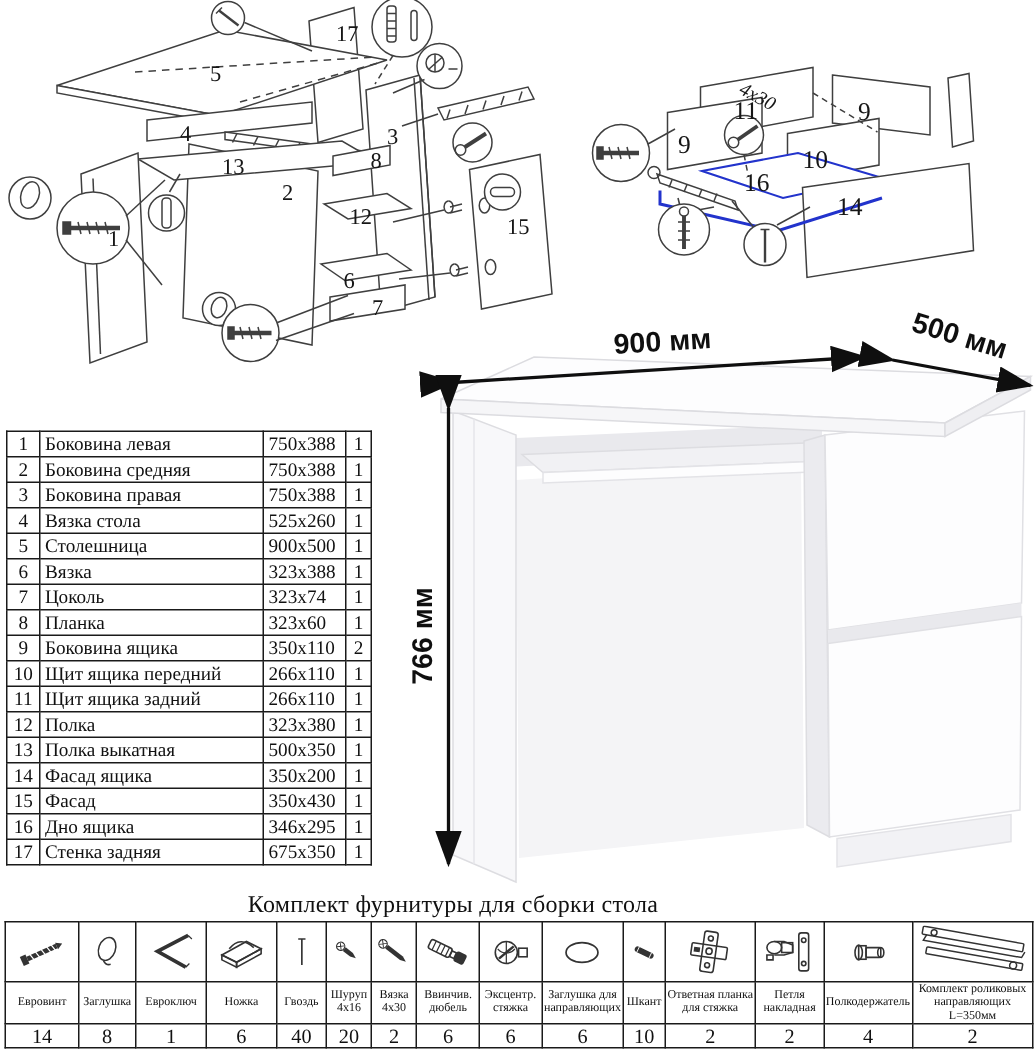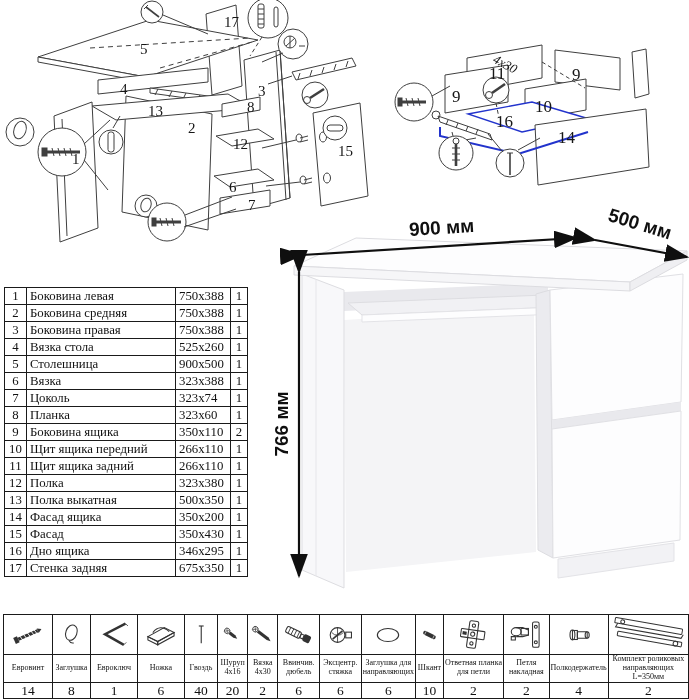--- a/index.html
+++ b/index.html
@@ -329,20 +329,21 @@
         </tr>
         <tr>
           <td class="c0">17</td>
           <td class="c1">Стенка задняя</td>
           <td class="c2">675x350</td>
           <td class="c3">1</td>
         </tr>
       </tbody>
   </table>
 
+  <div id="hw-title">Комплект фурнитуры для сборки стола</div>
   <table id="hardware-table">
     <tbody>
       <tr>
           <td class="hw-icon" style="width: 50px;">
             <svg viewBox="0 0 44 44">
               <g stroke="#333" fill="none" stroke-width="1.3" transform="rotate(-24 22 22)">
                 <rect x="4" y="18" width="5" height="8" fill="#333" stroke="none"></rect>
                 <line x1="9" y1="22" x2="35" y2="22" stroke-width="4"></line>
                 <path d="M12 18 l2 8 M17 18 l2 8 M22 18 l2 8 M27 18 l2 8 M31 18 l2 8" stroke="#fff" stroke-width="1"></path>
                 <path d="M35 19 l5 3 -5 3 z" fill="#333" stroke="none"></path>
@@ -488,21 +489,21 @@
           <td class="hw-name">Заглушка</td>
           <td class="hw-name">Евроключ</td>
           <td class="hw-name">Ножка</td>
           <td class="hw-name">Гвоздь</td>
           <td class="hw-name">Шуруп 4x16</td>
           <td class="hw-name">Вязка 4x30</td>
           <td class="hw-name">Ввинчив. дюбель</td>
           <td class="hw-name">Эксцентр. стяжка</td>
           <td class="hw-name">Заглушка для направляющих</td>
           <td class="hw-name">Шкант</td>
-          <td class="hw-name">Ответная планка для петли</td>
+          <td class="hw-name">Ответная планка для стяжка</td>
           <td class="hw-name">Петля накладная</td>
           <td class="hw-name">Полкодержатель</td>
           <td class="hw-name">Комплект роликовых направляющих L=350мм</td>
         </tr>
       <tr>
           <td class="hw-qty">14</td>
           <td class="hw-qty">8</td>
           <td class="hw-qty">1</td>
           <td class="hw-qty">6</td>
           <td class="hw-qty">40</td>

